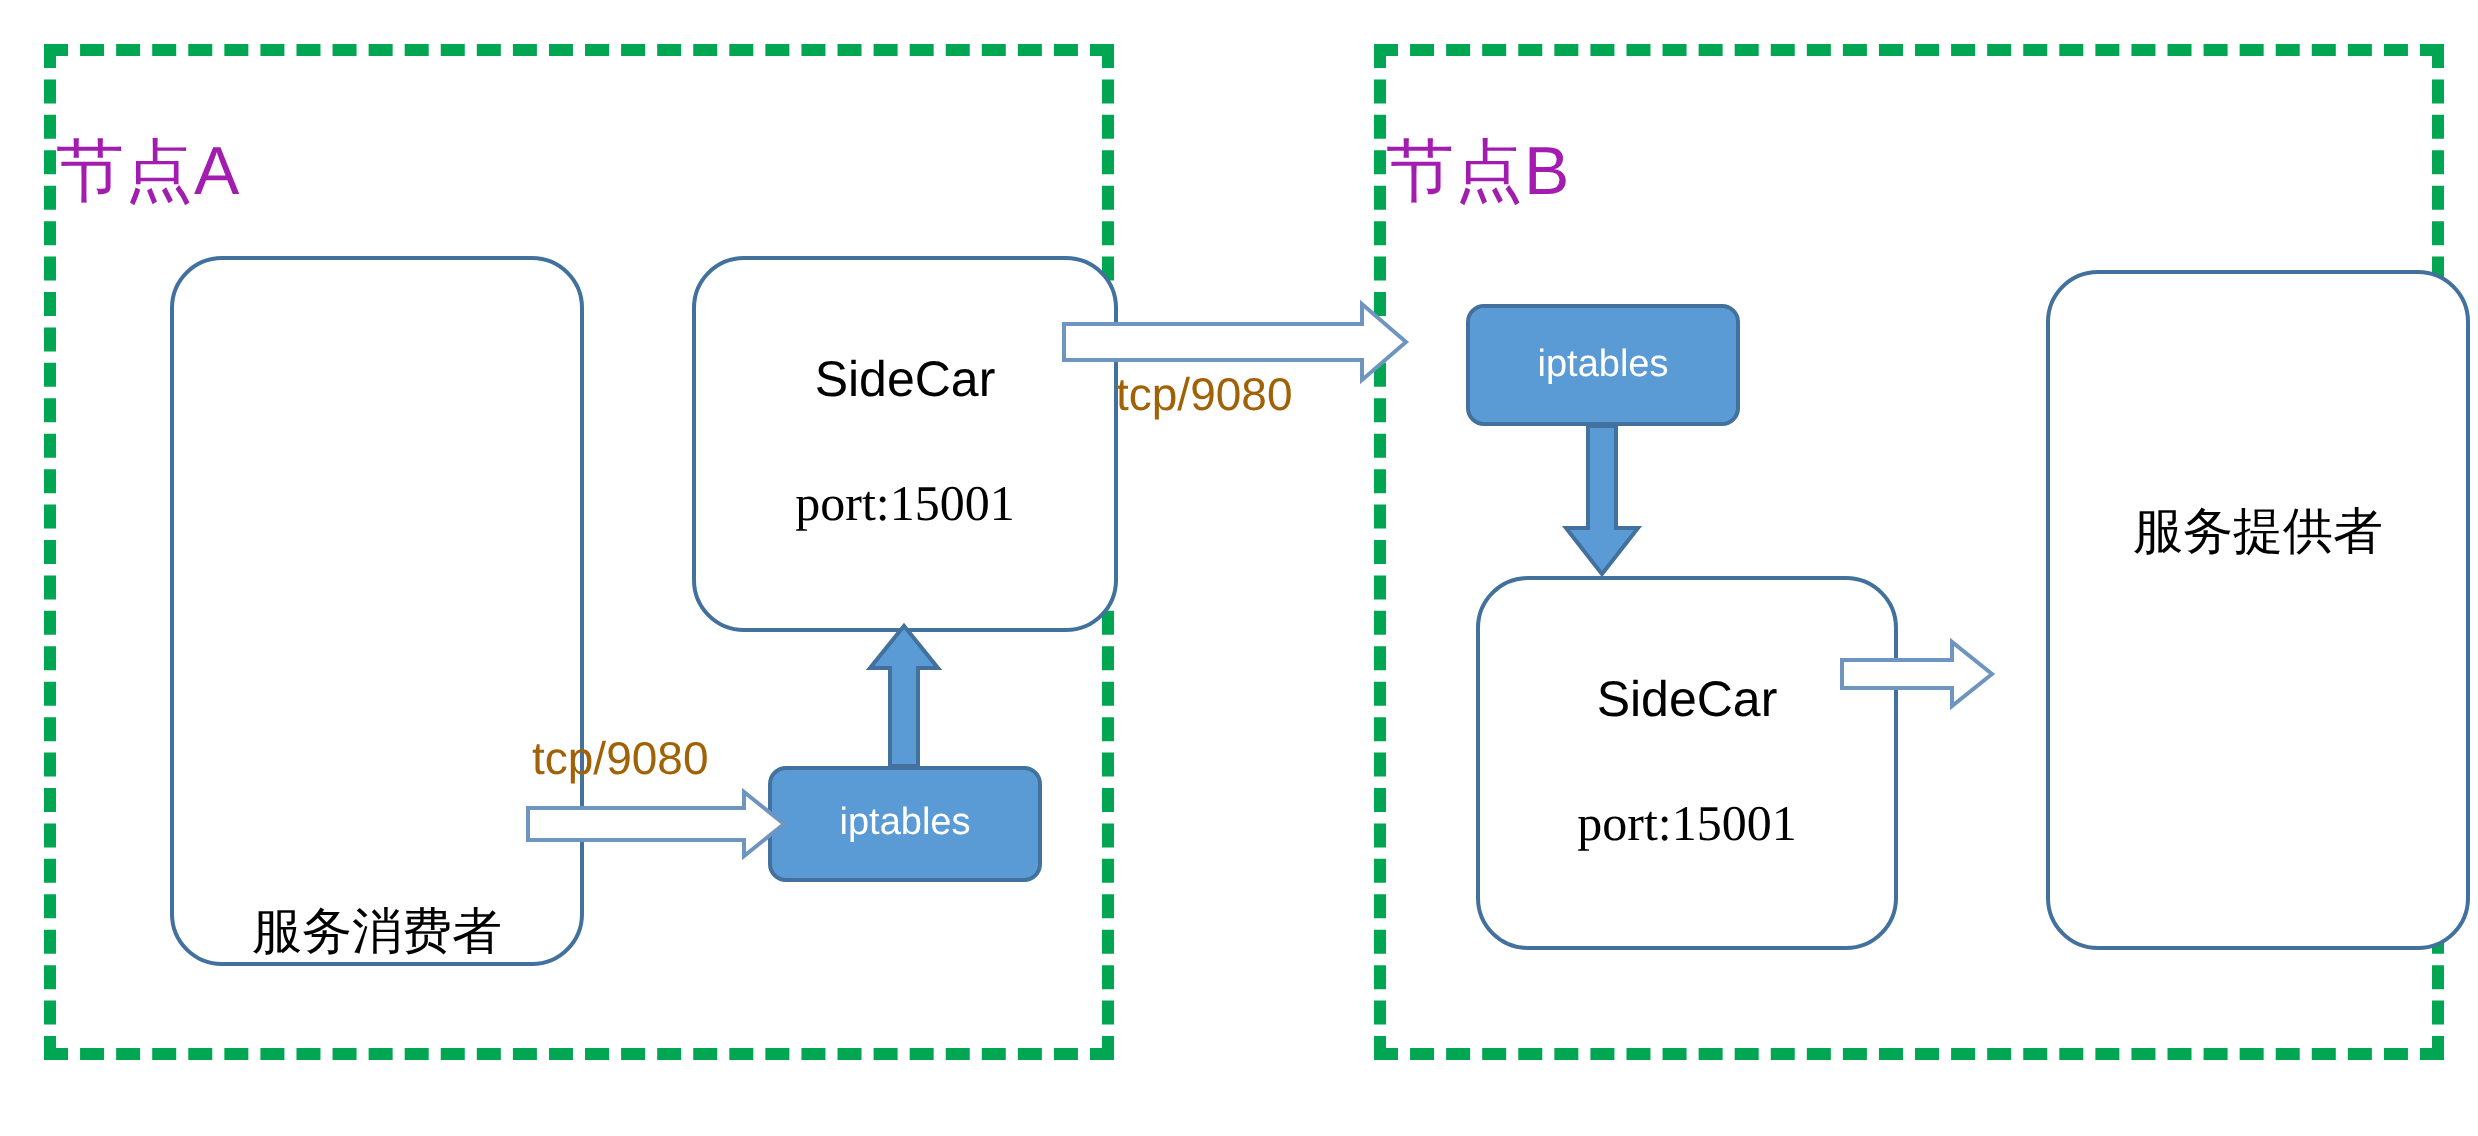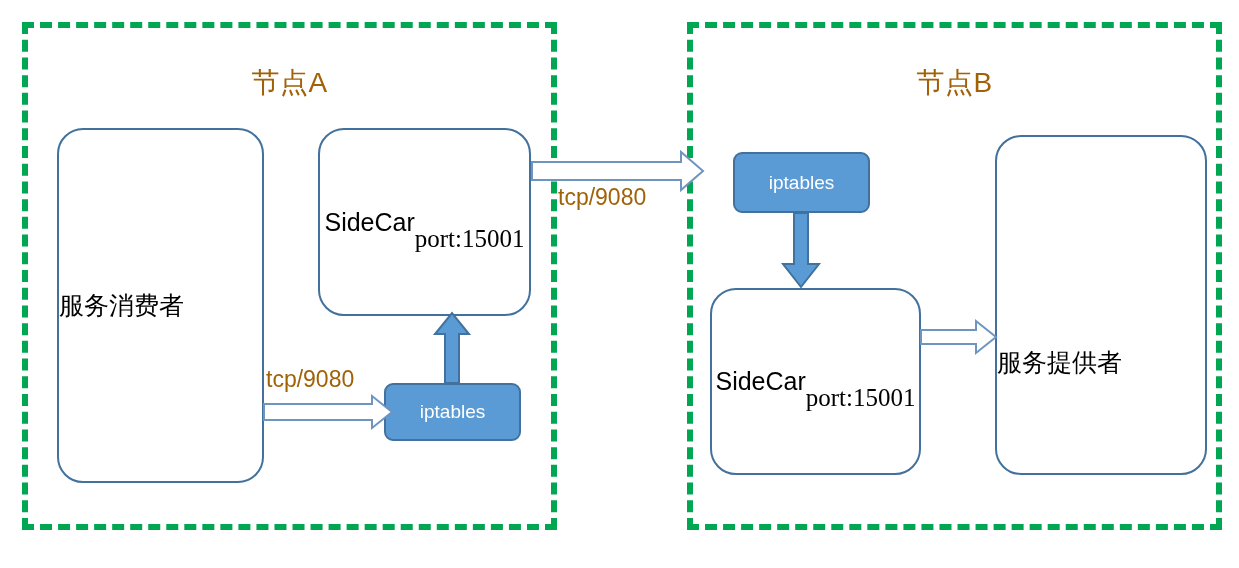--- a/index.html
+++ b/index.html
@@ -27,54 +27,54 @@
     background: transparent;
   }
   #node-a-panel { left: 22px;  top: 22px; width: 535px;  height: 508px; }
   #node-b-panel { left: 687px; top: 22px; width: 535px;  height: 508px; }
 
   .panel-title {
     position: absolute;
     top: 38px;
     left: 0;
     width: 100%;
-    text-align: center;
-    font-size: 28px;
+    font-size: 34px;
     line-height: 1.2;
-    color: #a16207;
+    color: #a21caf;
     letter-spacing: 0.5px;
   }
 
   
   .box {
     position: absolute;
     box-sizing: border-box;
     border: 2px solid #41719C;
     border-radius: 26px;
     background: #ffffff;
     display: flex;
-    flex-direction: row;
+    flex-direction: column;
     align-items: center;
     justify-content: center;
+    margin-left: 28px;
   }
   .box .line {
     font-size: 25px;
     line-height: 1.15;
     color: #000000;
     white-space: nowrap;
   }
   .box .line + .line { margin-top: 34px; font-family: Liberation Serif, serif; }
 
   #consumer-box { left: 57px;  top: 128px; width: 207px; height: 355px; }
   #sidecar-a-box { left: 318px; top: 128px; width: 213px; height: 188px; }
   #sidecar-b-box { left: 710px; top: 288px; width: 211px; height: 187px; }
   #provider-box  { left: 995px; top: 135px; width: 212px; height: 340px; }
 
   
-  #consumer-box { justify-content: flex-start; }
+  #consumer-box { justify-content: flex-end; }
   #provider-box { justify-content: flex-start; padding-top: 115px; }
 
   
   .iptables-box {
     position: absolute;
     box-sizing: border-box;
     background: #5B9BD5;
     border: 2px solid #41719C;
     border-radius: 9px;
     display: flex;

